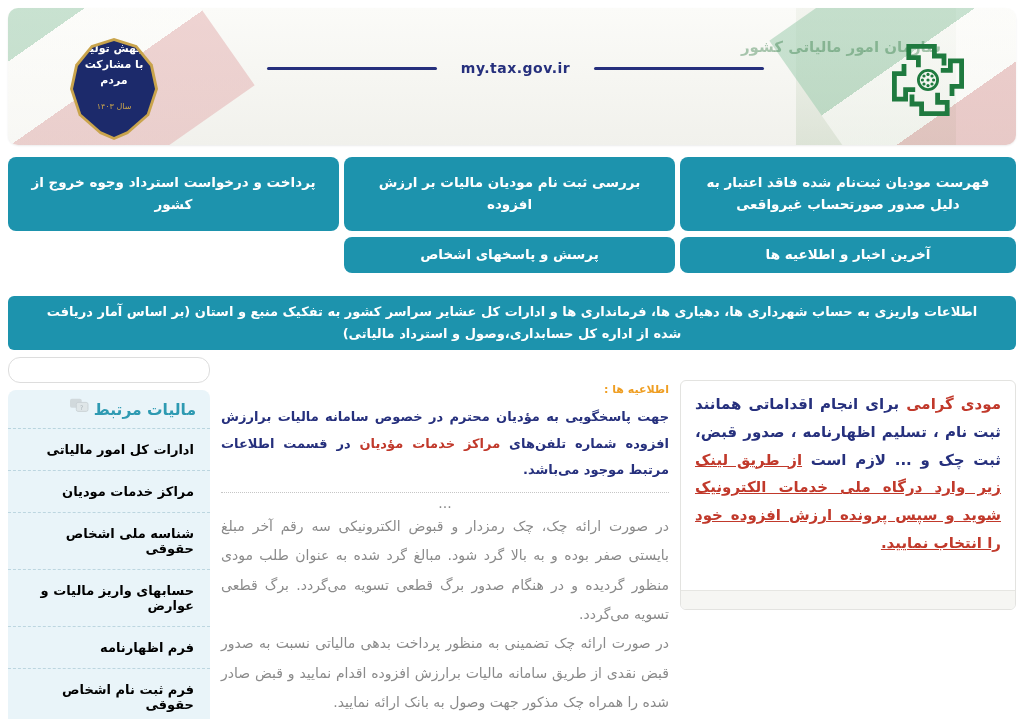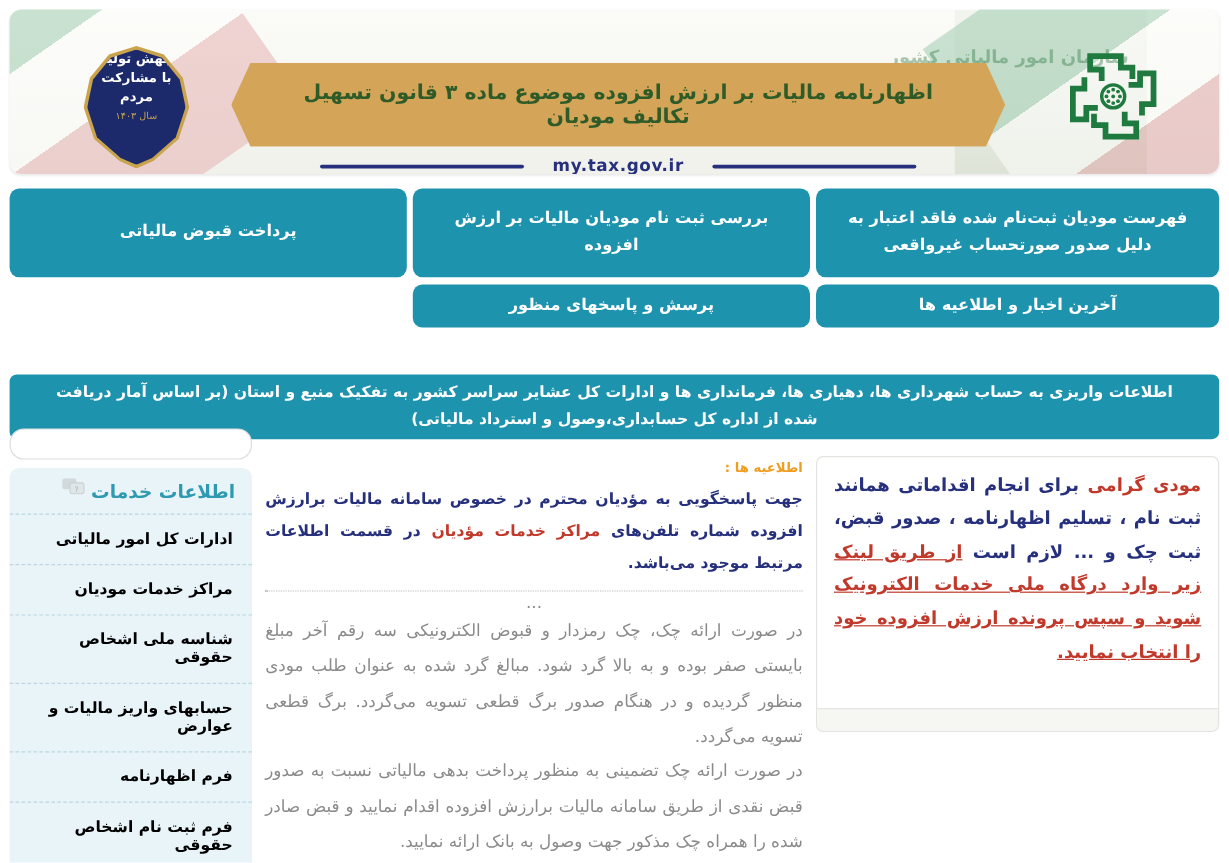--- a/index.html
+++ b/index.html
@@ -24,41 +24,41 @@
     color:rgba(46,120,64,.4); white-space:nowrap; }
 
   .emblem-outer { position:absolute; left:62px; top:30px; width:88px; height:102px;
     background:#c9a44c;
     clip-path:polygon(50% 0%,76% 7%,94% 26%,100% 50%,90% 76%,66% 94%,50% 100%,34% 94%,10% 76%,0% 50%,6% 26%,24% 7%);
     display:flex; align-items:center; justify-content:center; }
   .emblem-inner { width:82px; height:96px; background:#1c2a6b;
     clip-path:polygon(50% 0%,76% 7%,94% 26%,100% 50%,90% 76%,66% 94%,50% 100%,34% 94%,10% 76%,0% 50%,6% 26%,24% 7%);
     display:flex; flex-direction:column; align-items:center; justify-content:flex-start; text-align:center; }
   .emblem-text { color:#fff; font-size:11px; font-weight:bold; line-height:1.45; padding:0 8px; }
-  .emblem-year { color:#c9a44c; font-size:8px; margin-top:3px; }
+  .emblem-year { color:#c9a44c; font-size:8px; margin-top:13px; }
 
   .header-center { position:absolute; left:185px; top:44px; width:645px; text-align:center; }
   .gold-banner { background:#d4a558; color:#2e5b27; font-weight:bold; font-size:17px;
     padding:15px 30px; clip-path:polygon(2.5% 0,97.5% 0,100% 50%,97.5% 100%,2.5% 100%,0 50%); }
   .url-row { display:flex; align-items:center; justify-content:center; margin-top:8px; direction:ltr; }
   .url-line { flex:0 0 170px; height:3px; background:#26307d; border-radius:2px; }
   .url-text { color:#26307d; font-weight:bold; font-size:14px; margin:0 24px; letter-spacing:.5px; }
 
   .tax-logo { position:absolute; right:48px; top:32px; width:80px; height:80px; }
 
   
   .btn-grid { position:absolute; left:8px; top:157px; width:1008px;
     display:grid; grid-template-columns:336px 331px 331px; grid-template-rows:74px 36px;
     column-gap:5px; row-gap:6px; }
   .teal-btn { background:#1d93ad; border:none; border-radius:8px; color:#fff;
     font-family:inherit; font-weight:bold; font-size:13.5px; line-height:1.6;
     padding:4px 18px; cursor:pointer; }
 
   
-  .teal-banner { position:absolute; left:8px; top:312px; width:1008px; height:54px;
+  .teal-banner { position:absolute; left:8px; top:296px; width:1008px; height:54px;
     background:#1d93ad; border-radius:6px; color:#fff; font-weight:bold; font-size:13px;
     display:flex; align-items:center; justify-content:center; text-align:center;
     padding:0 26px; line-height:1.7; cursor:pointer; }
 
   
   .columns { position:absolute; left:8px; top:355px; width:1008px; height:364px;
     display:grid; grid-template-columns:336px 448px 202px; column-gap:11px; }
 
   
   .notice { margin-top:25px; background:#fff; border:1px solid #e3e3e0; border-radius:6px;
@@ -102,23 +102,20 @@
     <div class="watermark">سازمان امور مالیاتی کشور</div>
 
     <div class="emblem-outer">
       <div class="emblem-inner">
         <div class="emblem-text">جهش تولید با مشارکت مردم</div>
         <div class="emblem-year">سال ۱۴۰۳</div>
       </div>
     </div>
 
     <div class="header-center">
-      <div class="gold-banner">
-        <span>اظهارنامه مالیات بر ارزش افزوده موضوع ماده ۳ قانون تسهیل تکالیف مودیان</span>
-      </div>
       <div class="url-row">
         <span class="url-line"></span>
         <span class="url-text">my.tax.gov.ir</span>
         <span class="url-line"></span>
       </div>
     </div>
 
     <div class="tax-logo">
       <svg viewBox="0 0 100 100" width="80" height="80">
         <g stroke="#1f7a3f" stroke-width="6" fill="none">
@@ -139,23 +136,23 @@
             <circle cx="45" cy="45" r="2"></circle>
             <circle cx="50" cy="50" r="2"></circle>
         </g>
       </svg>
     </div>
   </header>
 
   <nav class="btn-grid">
     <button class="teal-btn">فهرست مودیان ثبت‌نام شده فاقد اعتبار به دلیل صدور صورتحساب غیرواقعی</button>
     <button class="teal-btn">بررسی ثبت نام مودیان مالیات بر ارزش افزوده</button>
-    <button class="teal-btn">پرداخت قبوض مالیاتی</button>
+    <button class="teal-btn">پرداخت و درخواست استرداد وجوه خروج از کشور</button>
     <button class="teal-btn">آخرین اخبار و اطلاعیه ها</button>
-    <button class="teal-btn">پرسش و پاسخهای منظور</button>
+    <button class="teal-btn">پرسش و پاسخهای اشخاص</button>
   </nav>
 
   <div class="teal-banner">
     <span>اطلاعات واریزی به حساب شهرداری ها، دهیاری ها، فرمانداری ها و ادارات کل عشایر سراسر کشور به تفکیک منبع و استان (بر اساس آمار دریافت شده  از اداره کل حسابداری،وصول و استرداد مالیاتی)</span>
   </div>
 
   <div class="columns">
 
     <aside class="notice">
       <div class="notice-body">
@@ -174,21 +171,21 @@
       <div class="dotted-sep"></div>
       <div class="ellipsis">...</div>
       <p class="p-gray">در صورت ارائه چک، چک رمزدار و قبوض الکترونیکی سه رقم آخر مبلغ بایستی صفر بوده و به بالا گرد شود. مبالغ گرد شده به عنوان طلب مودی منظور گردیده و در هنگام صدور برگ قطعی تسویه می‌گردد. برگ قطعی تسویه می‌گردد.</p>
       <p class="p-gray">در صورت ارائه چک تضمینی به منظور پرداخت بدهی مالیاتی نسبت به صدور قبض نقدی از طریق سامانه مالیات برارزش افزوده اقدام نمایید و قبض صادر شده را همراه چک مذکور جهت وصول به بانک ارائه نمایید.</p>
     </main>
 
     <div class="left-col">
       <div class="empty-box"></div>
       <aside class="sidebar">
         <div class="sb-header">
-          <span class="sb-title">اطلاعات خدمات</span>
+          <span class="sb-title">مالیات مرتبط</span>
           <span class="sb-icon">
             <svg viewBox="0 0 24 20" width="22" height="18">
               <rect x="2" y="2" width="13" height="10" rx="2" fill="#ccd3d6"></rect>
               <rect x="9" y="6" width="13" height="10" rx="2" fill="#dde3e5" stroke="#c2c9cc" stroke-width="1"></rect>
               <text x="15" y="14" font-size="7" fill="#9aa4a8" text-anchor="middle">?</text>
             </svg>
           </span>
         </div>
         <a class="sb-item">ادارات کل امور مالیاتی</a>
         <a class="sb-item">مراکز خدمات مودیان</a>

